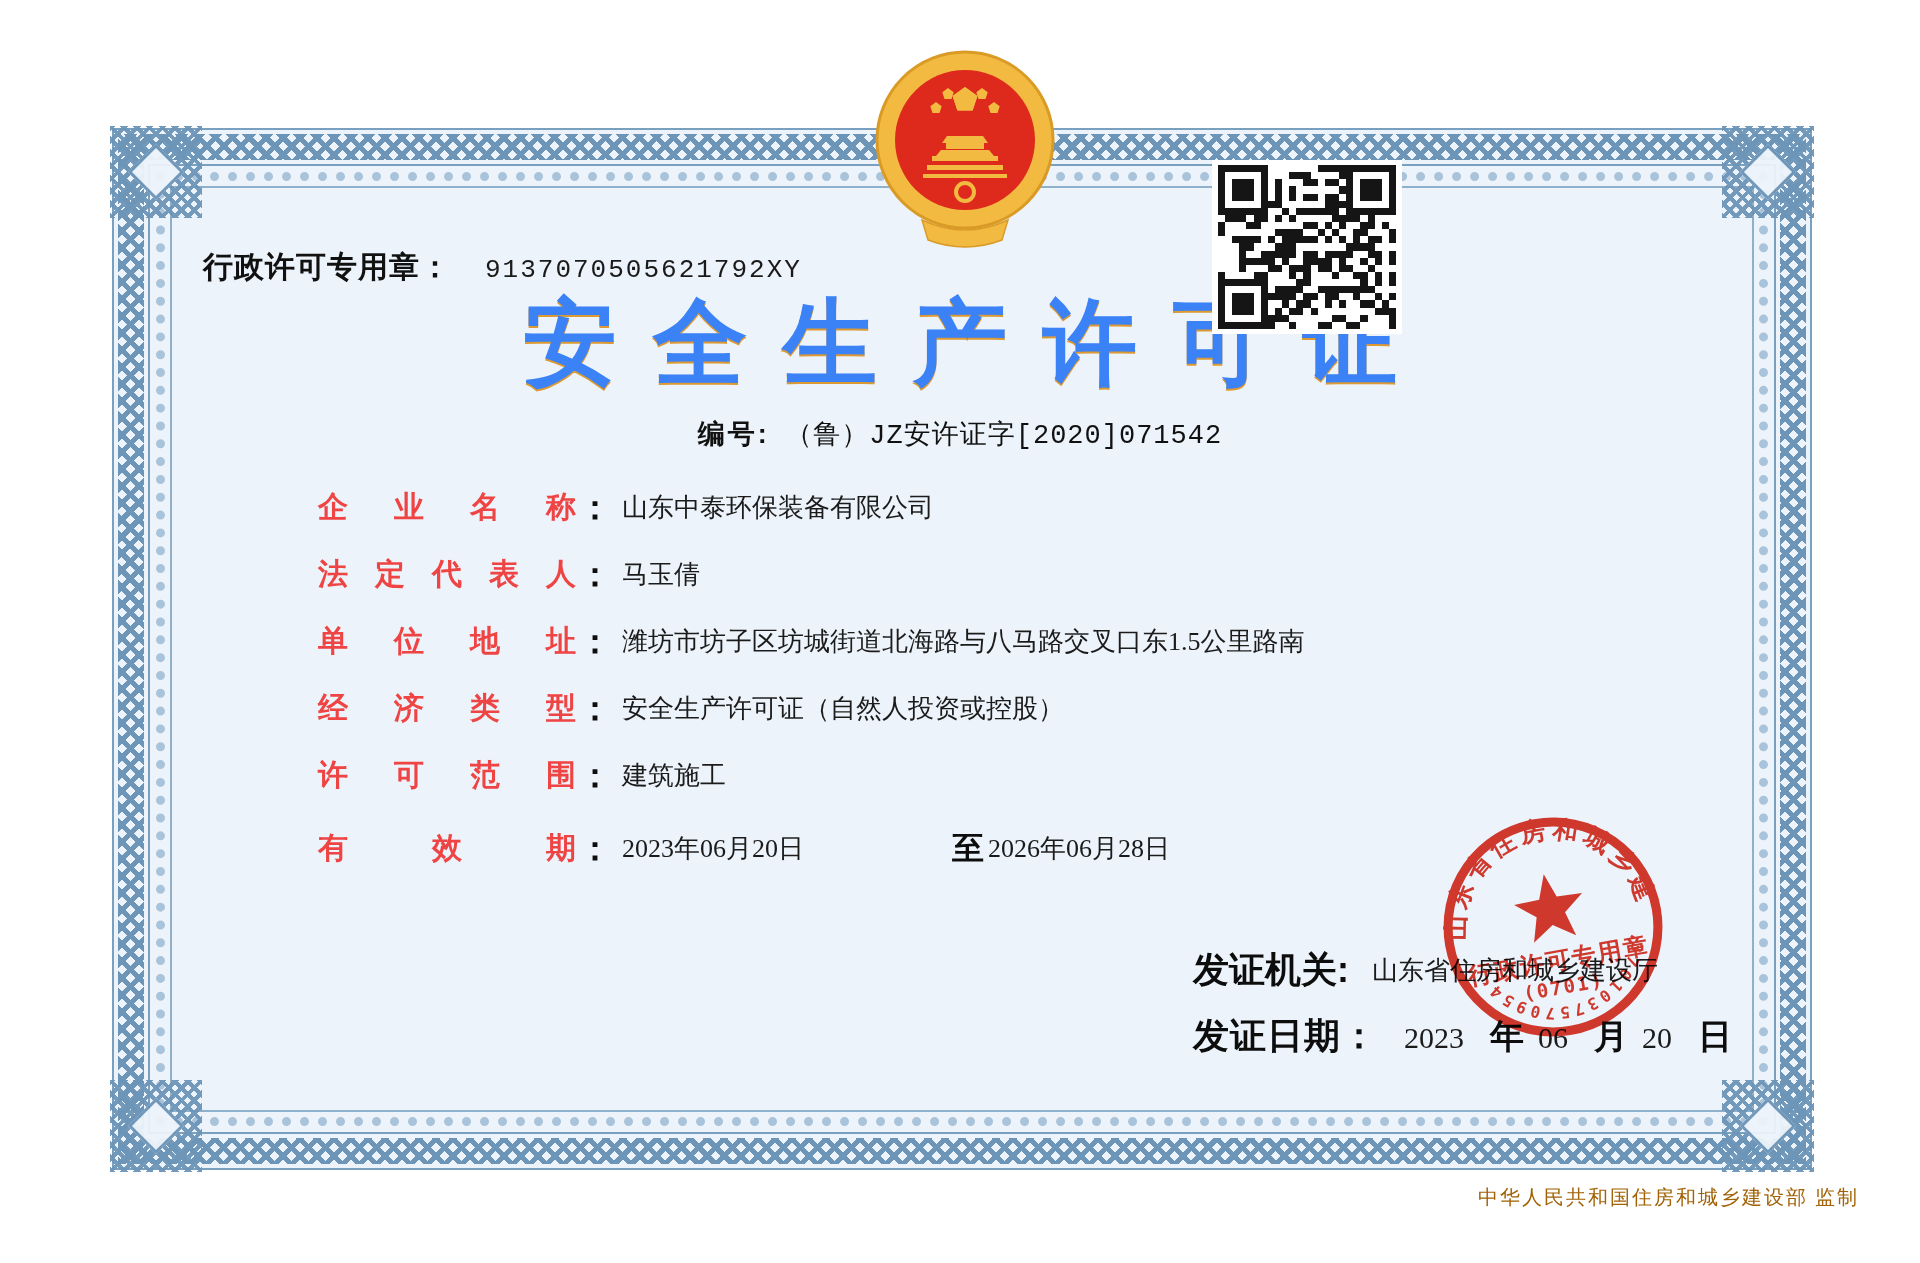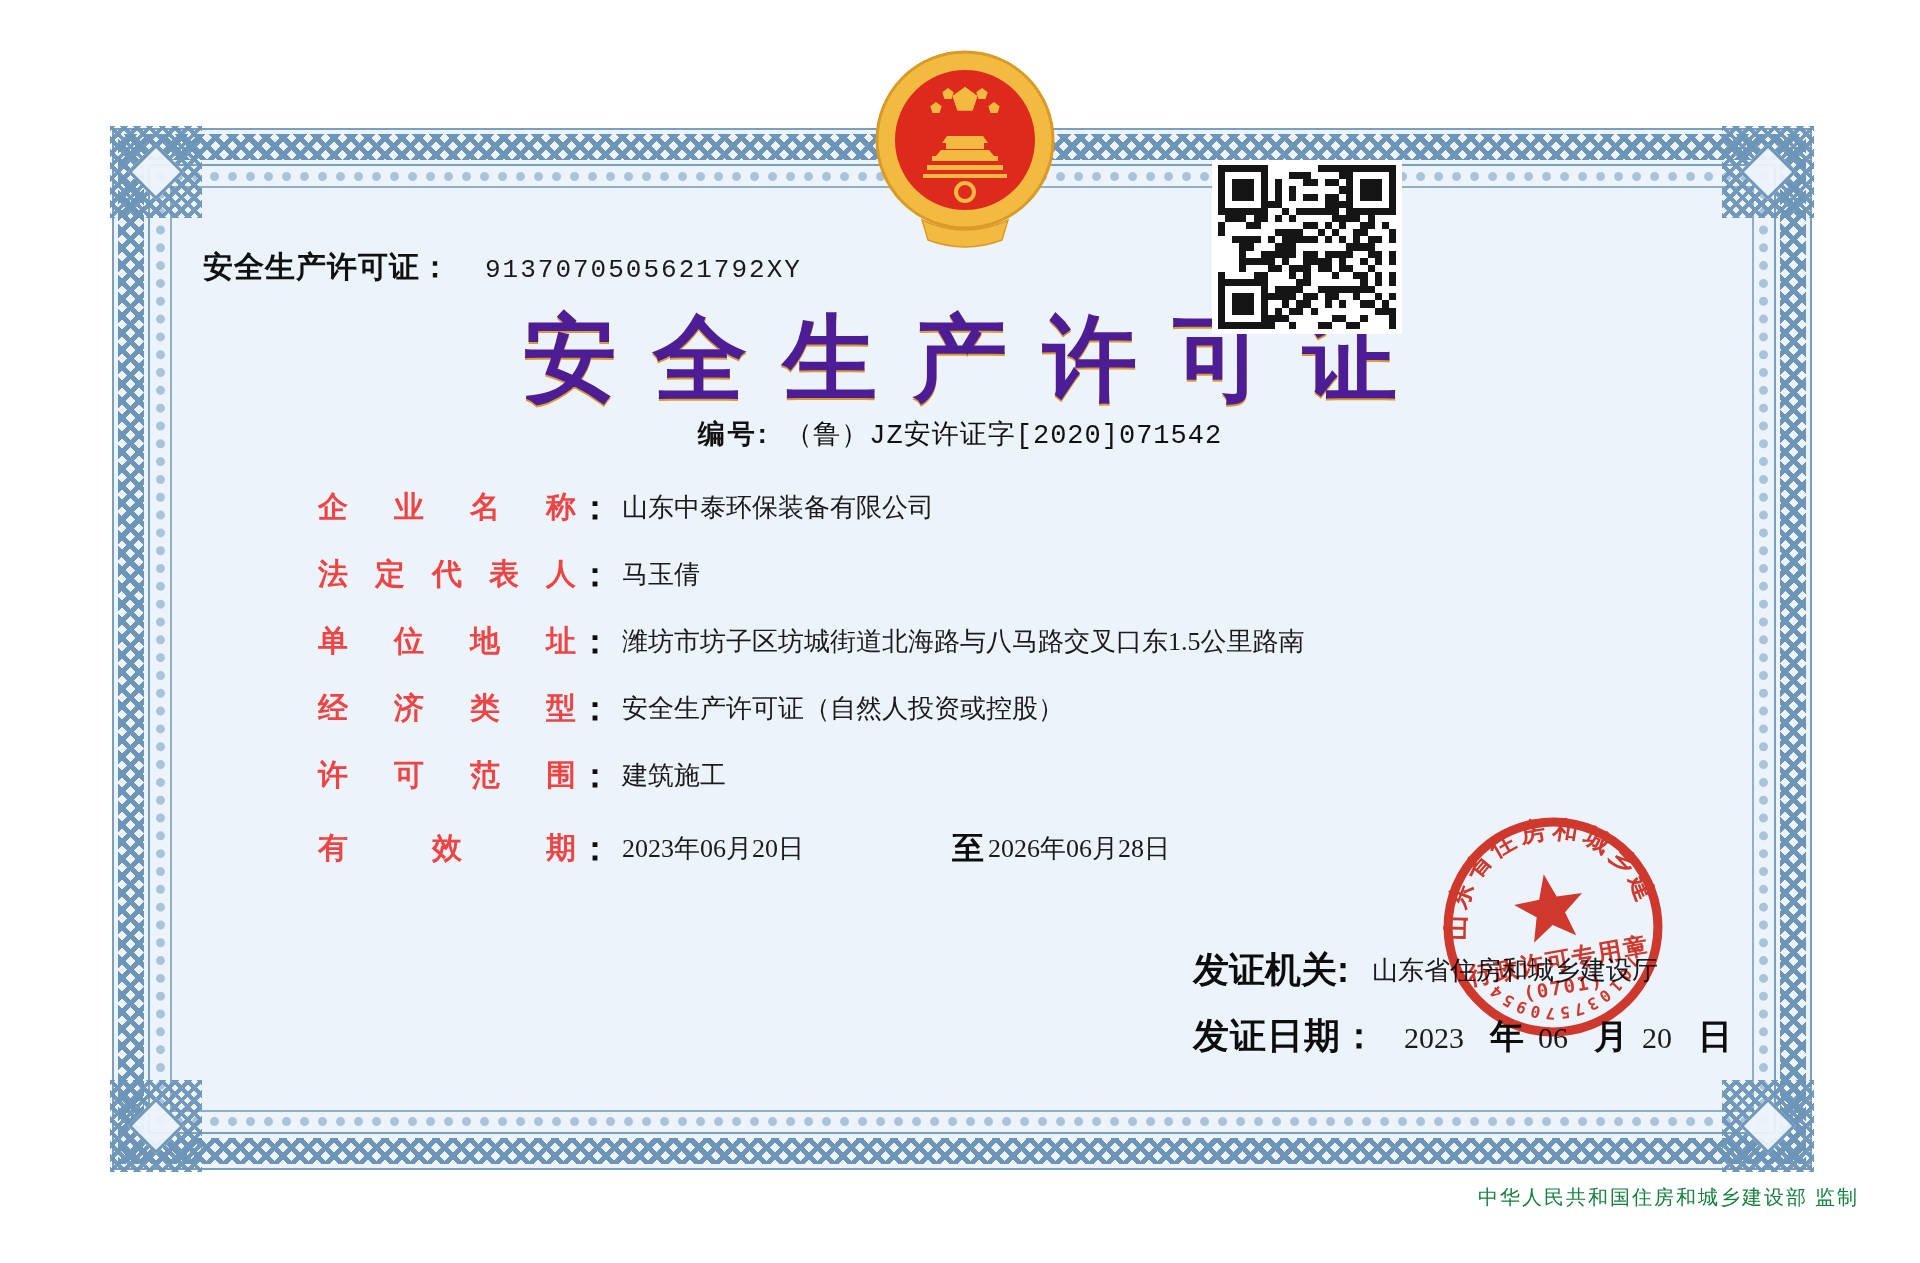--- a/index.html
+++ b/index.html
@@ -30,22 +30,22 @@
   .corner.bl{left:-2px;bottom:-2px;}
   .corner.br{right:-2px;bottom:-2px;}
   .corner::after{content:"";position:absolute;inset:26px;background:#edf3fa;
     border:3px solid #6d95b8;transform:rotate(45deg);}
 
   
   .credit{position:absolute;left:203px;top:247px;z-index:4;display:flex;align-items:baseline;}
   .credit .lab{font-size:30px;font-weight:700;color:#111;letter-spacing:1px;}
   .credit .val{font-size:26px;font-family:Liberation Mono, monospace;color:#1a1a1a;
     letter-spacing:2px;margin-left:34px;}
-  .title{position:absolute;left:0;top:296px;width:1920px;text-align:center;z-index:4;
-    font-size:94px;font-weight:700;color:#4c1d95;letter-spacing:36px;text-indent:36px;
+  .title{position:absolute;left:0;top:280px;width:1920px;text-align:center;z-index:4;
+    font-size:94px;font-weight:700;color:#3b82f6;letter-spacing:36px;text-indent:36px;
     font-family:"Liberation Serif",serif;text-shadow:0 2px 0 #dd9a32;}
   .number{position:absolute;left:0;top:416px;width:1920px;text-align:center;z-index:4;font-size:27px;color:#111;}
   .number .lab{font-weight:700;letter-spacing:3px;}
   .number .val{font-family:Liberation Mono, monospace;letter-spacing:1px;margin-left:8px;}
 
   
   .rows{position:absolute;left:318px;top:474px;z-index:4;}
   .row{height:67px;display:flex;align-items:center;}
   .flabel{display:inline-block;width:258px;font-size:30px;font-weight:700;color:#ef4444;
     text-align:justify;text-align-last:justify;white-space:nowrap;}
@@ -58,21 +58,21 @@
   
   .issuer{position:absolute;left:1193px;top:946px;z-index:5;display:flex;align-items:center;gap:17px;}
   .issuer .lab{font-size:36px;font-weight:700;color:#0d0d0d;}
   .issuer .val{font-size:26px;color:#1b1b1b;font-family:"Liberation Serif",serif;margin-left:6px;white-space:nowrap;}
   .issue-date{position:absolute;left:1193px;top:1012px;z-index:5;display:flex;align-items:baseline;}
   .issue-date .lab{font-size:36px;font-weight:700;color:#0d0d0d;letter-spacing:1px;}
   .issue-date .num{font-size:30px;color:#1b1b1b;font-family:"Liberation Serif",serif;margin-left:26px;text-align:right;}
   .issue-date .unit{font-size:34px;font-weight:700;color:#0d0d0d;margin-left:26px;}
   .issue-date .num.tight{margin-left:14px;}
 
-  .footer{position:absolute;left:1478px;top:1184px;z-index:4;font-size:20px;color:#15803d;
+  .footer{position:absolute;left:1478px;top:1184px;z-index:4;font-size:20px;color:#a16207;
     font-family:"Liberation Serif",serif;letter-spacing:2px;}
 
   
   .emblem{position:absolute;left:870px;top:48px;width:190px;height:205px;z-index:6;}
   .qr{position:absolute;left:1212px;top:160px;width:190px;height:174px;background:#ffffff;z-index:5;
     display:flex;align-items:center;justify-content:center;}
   .stamp{position:absolute;left:1437px;top:811px;width:232px;height:232px;z-index:9;
     opacity:.92;transform:rotate(-10deg);mix-blend-mode:multiply;}
 </style>
 </head>
@@ -408,21 +408,21 @@
       <rect x="10" y="22" width="1" height="1" fill="#151515"></rect>
       <rect x="14" y="22" width="1" height="1" fill="#151515"></rect>
       <rect x="15" y="22" width="1" height="1" fill="#151515"></rect>
       <rect x="18" y="22" width="1" height="1" fill="#151515"></rect>
       <rect x="19" y="22" width="1" height="1" fill="#151515"></rect>
       <rect x="24" y="22" width="1" height="1" fill="#151515"></rect>
     </svg>
 </div>
 
 <div class="credit">
-  <span class="lab">安全生产许可证：</span>
+  <span class="lab">行政许可专用章：</span>
   <span class="val">9137070505621792XY</span>
 </div>
 
 <div class="title">安全生产许可证</div>
 
 <div class="number">
   <span class="lab">编号:</span>
   <span class="val">（鲁）JZ安许证字[2020]071542</span>
 </div>
 

